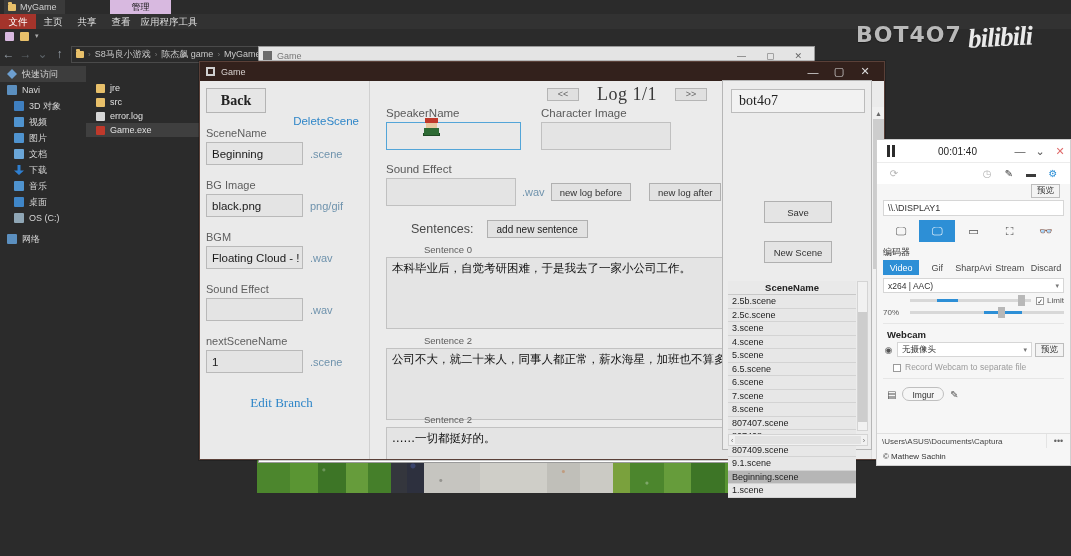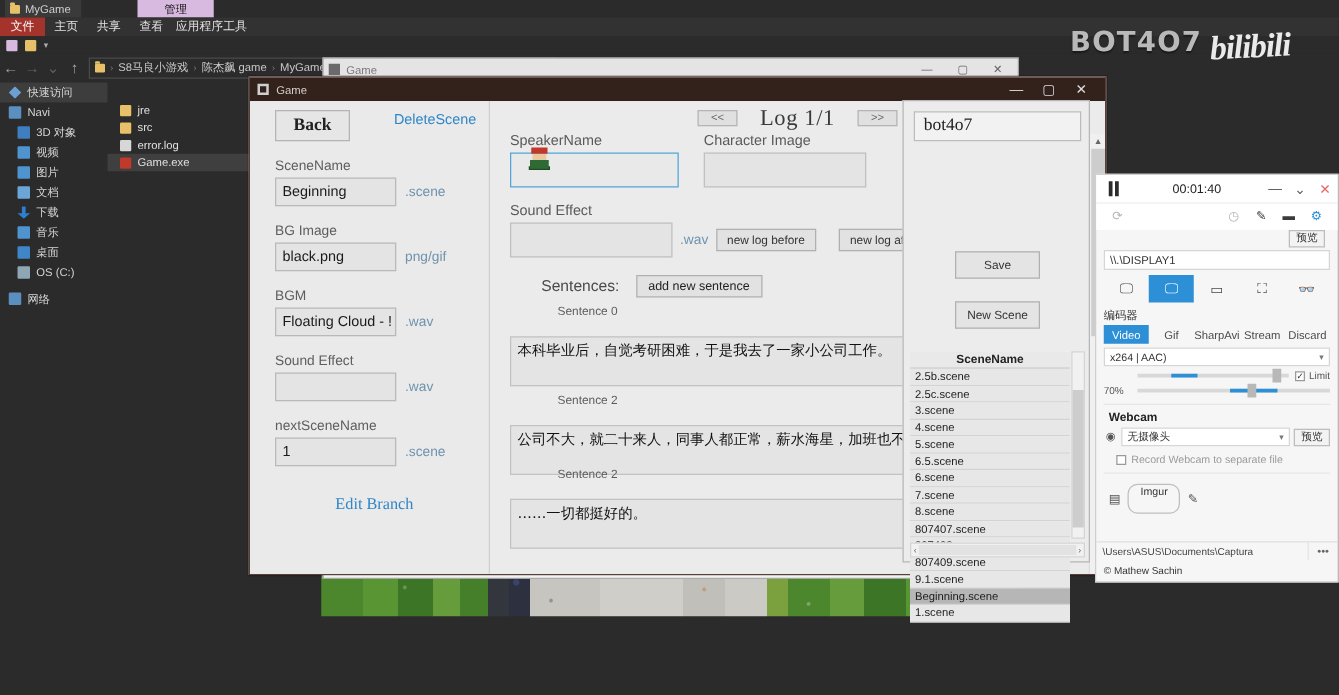--- a/index.html
+++ b/index.html
@@ -101,27 +101,27 @@
   .gw-title { height:19px; background:#33211c; display:flex; align-items:center; padding:0 6px; gap:6px; }
   .gw-ico { width:9px; height:9px; background:#cfcfcf; position:relative; }
   .gw-ico:after{content:"";position:absolute;inset:2px;background:#33211c;}
   .gw-title-text { font-size:9px; color:#d8d2d0; }
   .gw-ctrls { margin-left:auto; display:flex; align-items:center; }
   .gw-ctrls span { width:26px; text-align:center; color:#ddd; font-size:11px; }
 
   .gw-body { position:absolute; left:0; top:19px; right:0; bottom:0; background:#ebebeb; display:flex; }
 
   
-  .pane-left { width:192px; background:#eaeaea; border-right:1px solid #d0d0d0; padding:7px 12px 0 20px; position:relative; }
+  .pane-left { width:170px; background:#eaeaea; border-right:1px solid #d0d0d0; padding:7px 12px 0 6px; position:relative; }
   .back-btn {
     width:60px; height:25px; background:#e6e6e6; border:1px solid #b4b4b4;
     font-size:14px; font-weight:bold; color:#222; display:flex; align-items:center; justify-content:center;
     font-family:"Liberation Serif", serif;
   }
-  .del-scene { position:absolute; right:10px; top:9px; font-size:11.5px; color:#2f86c8; }
+  .del-scene { position:absolute; right:10px; top:34px; font-size:11.5px; color:#2f86c8; }
   .field-lab { font-size:11px; color:#5e5e5e; margin:14px 0 3px; }
   .field-row { display:flex; align-items:center; gap:7px; }
   .field-inp {
     width:97px; height:23px; background:#e4e4e4; border:1px solid #b9b9b9;
     font-size:11.5px; color:#1a1a1a; display:flex; align-items:center; padding:0 5px; overflow:hidden; white-space:nowrap;
   }
   .field-ext { font-size:11px; color:#6f93ad; }
   .edit-branch { text-align:center; font-size:13px; color:#2f86c8; margin-top:22px; font-family:"Liberation Serif", serif; }
 
   
@@ -142,21 +142,21 @@
   .snd-row { display:flex; align-items:center; gap:6px; margin-top:2px; }
   .newlog-btn { height:18px; padding:0 8px; background:#e2e2e2; border:1px solid #b0b0b0; font-size:9.5px; color:#333; display:flex; align-items:center; }
   .sent-head { display:flex; align-items:center; gap:13px; margin-top:14px; padding-left:25px; }
   .sent-head .lbl { font-size:12.5px; color:#4a4a4a; }
   .add-sent-btn { height:18px; padding:0 9px; background:#e2e2e2; border:1px solid #b0b0b0; font-size:10px; color:#222; display:flex; align-items:center; }
   .sent-block { margin-top:6px; }
   .sent-meta { display:flex; align-items:center; }
   .sent-meta .n { font-size:9.5px; color:#5c5c5c; margin-left:38px; }
   .sent-meta .del { margin-left:auto; font-size:9.5px; color:#2f86c8; }
   .sent-area {
-    height:40px; background:#e4e4e4; border:1px solid #c2c2c2; margin-top:14px;
+    height:72px; background:#e4e4e4; border:1px solid #c2c2c2; margin-top:2px;
     font-size:11.5px; color:#111; padding:3px 5px; overflow:hidden; line-height:1.35;
     font-family:"DejaVu Sans", sans-serif;
   }
   .rp-scroll { position:absolute; right:0; top:26px; bottom:0; width:13px; background:#f0f0f0; border-left:1px solid #dcdcdc; }
   .rp-scroll .thumb { position:absolute; left:1px; top:12px; width:11px; height:150px; background:#cdcdcd; }
   .rp-scroll .arr { position:absolute; left:0; width:13px; height:12px; font-size:7px; color:#666; display:flex; align-items:center; justify-content:center; }
 
   
   .scene-panel { position:absolute; left:722px; top:80px; width:150px; height:370px; background:#ececec; border:1px solid #b6b6b6; }
   .sp-name-inp { position:absolute; left:8px; top:8px; width:134px; height:24px; background:#f2f2f2; border:1px solid #bcbcbc; font-size:14px; color:#222; display:flex; align-items:center; padding-left:7px; font-family:"Liberation Serif", serif; }
@@ -204,21 +204,21 @@
   .track .knob { position:absolute; top:-4px; width:7px; height:11px; background:#b8b8b8; }
   .cap-chk { display:flex; align-items:center; gap:3px; font-size:8px; color:#555; }
   .chkbox { width:8px; height:8px; border:1px solid #9a9a9a; background:#fff; font-size:7px; line-height:7px; text-align:center; color:#333; }
   .cap-div { height:1px; background:#e6e6e6; margin:6px 6px 0 6px; }
   .cap-webcam-lab { font-size:9.5px; color:#222; font-weight:bold; padding:5px 6px 2px 10px; }
   .cap-webcam-row { display:flex; align-items:center; gap:3px; padding:0 6px 0 6px; }
   .cap-wc-ico { width:11px; text-align:center; font-size:9px; color:#555; }
   .cap-wc-combo { flex:1; height:15px; border:1px solid #d6d6d6; background:#fff; font-size:8.5px; color:#333; display:flex; align-items:center; padding:0 4px; }
   .cap-sep-file { display:flex; align-items:flex-end; gap:4px; padding:5px 6px 0 16px; font-size:8.5px; color:#9b9b9b; }
   .cap-bottom-icons { display:flex; align-items:center; gap:6px; padding:8px 6px 0 10px; }
-  .imgur-pill { height:24px; padding:0 9px; border:1px solid #bfbfbf; border-radius:8px; font-size:8.5px; color:#333; display:flex; align-items:flex-start; }
+  .imgur-pill { height:14px; padding:0 9px; border:1px solid #bfbfbf; border-radius:8px; font-size:8.5px; color:#333; display:flex; align-items:flex-end; }
   .cap-path { position:absolute; left:0; right:0; bottom:17px; height:15px; border-top:1px solid #e0e0e0; display:flex; align-items:center; font-size:8px; color:#444; padding-left:5px; }
   .cap-path .dots { margin-left:auto; width:24px; text-align:center; border-left:1px solid #e4e4e4; height:100%; line-height:15px; font-size:9px; color:#666;}
   .cap-copyright { position:absolute; left:0; bottom:0; height:17px; display:flex; align-items:center; font-size:8px; color:#333; padding-left:6px; }
 
   
   .watermark { position:absolute; left:856px; top:22px; display:flex; align-items:flex-start; pointer-events:none; }
   .wm-bot { font-size:22px; font-weight:bold; color:#b9b9b9; letter-spacing:1px; font-family:"DejaVu Sans", sans-serif; text-shadow:0 1px 1px rgba(0,0,0,.4); }
   .wm-bili { font-size:27px; font-weight:bold; color:#eaeaea; font-family:"Liberation Serif", serif; font-style:italic; margin-left:6px; letter-spacing:-1px; transform:rotate(-3deg); }
 
   

